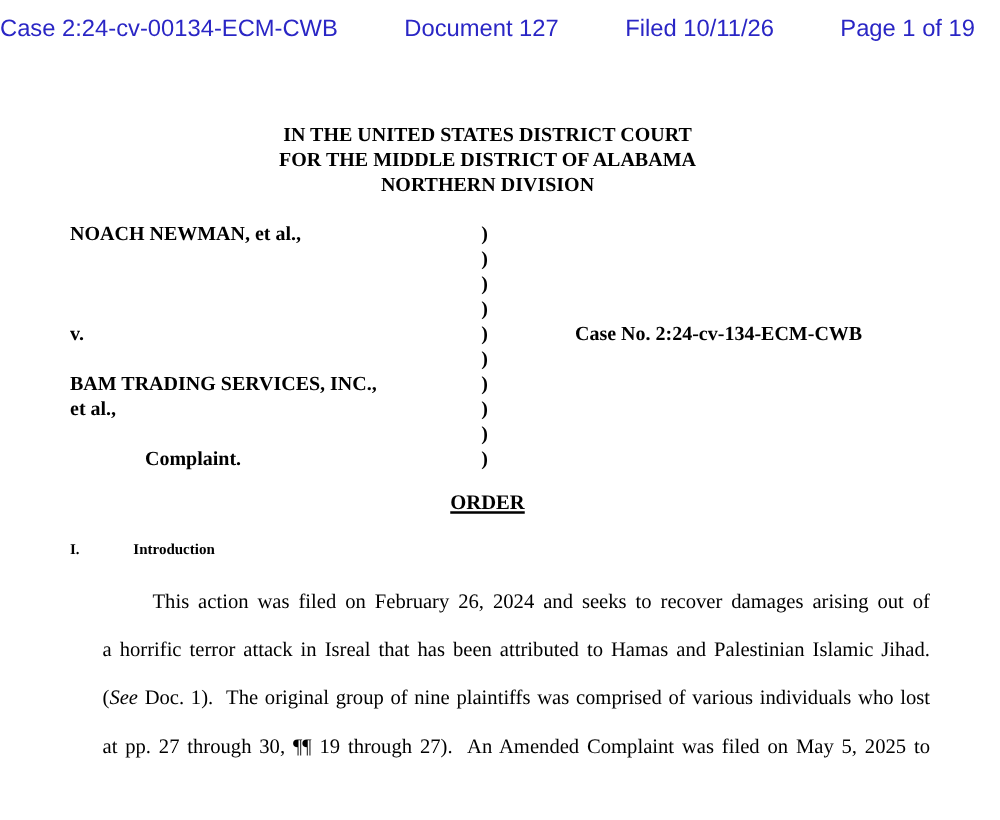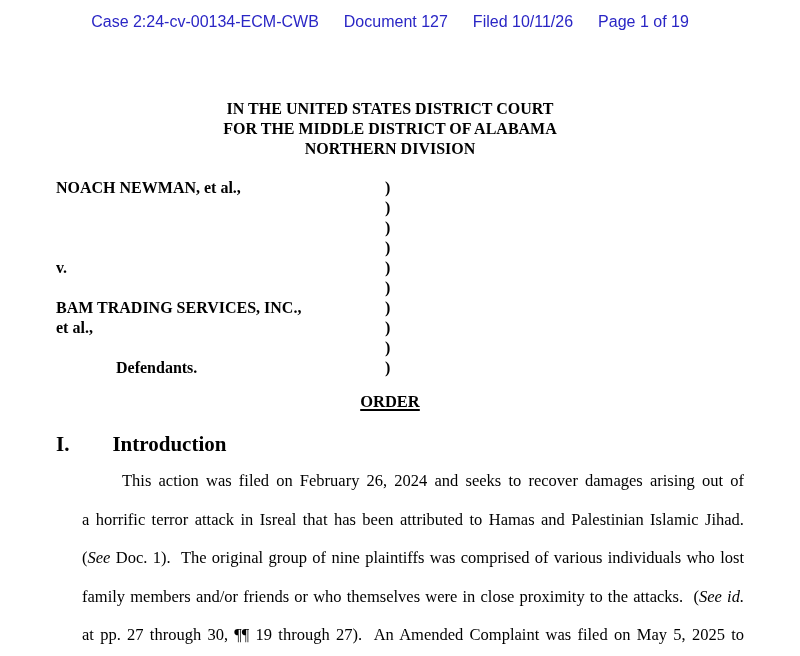--- a/index.html
+++ b/index.html
@@ -2,23 +2,23 @@
 <html><head>
 <meta charset="utf-8">
 <style>
   * { margin: 0; padding: 0; box-sizing: border-box; }
   html, body { width: 800px; height: 656px; background: #ffffff; overflow: hidden; }
   body { position: relative; font-family: "Liberation Serif", serif; color: #000000; }
 
   
   .stamp {
     position: absolute; top: 13px; left: 0; width: 780px;
-    display: flex; justify-content: center; gap: 25px;
+    display: flex; justify-content: space-between; gap: 25px;
     font-family: "Liberation Sans", sans-serif;
-    font-size: 16px; color: #2a26c5; white-space: nowrap;
+    font-size: 19px; color: #2a26c5; white-space: nowrap;
   }
 
   
   .court-title {
     position: absolute; top: 99px; left: 0; width: 780px;
     text-align: center; font-weight: bold; font-size: 16px; line-height: 20px;
   }
 
   
   .caption { position: absolute; top: 178px; left: 56px; width: 688px; font-weight: bold; font-size: 16px; }
@@ -28,21 +28,21 @@
   .cap-case { position: absolute; left: 404px; top: 0; font-weight: bold; white-space: nowrap; }
 
   
   .order-heading {
     position: absolute; top: 392px; left: 0; width: 780px; text-align: center;
     font-weight: bold; font-size: 16.5px;
   }
   .order-heading span { text-decoration: underline; text-decoration-thickness: 1.5px; text-underline-offset: 2px; }
 
   
-  .section-heading { position: absolute; top: 432px; left: 56px; font-weight: bold; font-size: 21px; }
+  .section-heading { position: absolute; top: 432px; left: 56px; font-weight: bold; font-size: 12px; }
   .section-heading .sec-title { margin-left: 43px; }
 
   
   .body-para { position: absolute; top: 462px; left: 56px; width: 688px; font-size: 16.5px; }
   .para-line {
     height: 38.6px; line-height: 38.6px;
     text-align: justify; text-align-last: justify; margin-left: 26px;
   }
   .para-line.indent { padding-left: 40px; }
   .para-line .i { font-style: italic; }
@@ -73,48 +73,48 @@
   </div>
   <div class="cap-row">
     <span class="cap-paren">)</span>
   </div>
   <div class="cap-row">
     <span class="cap-paren">)</span>
   </div>
   <div class="cap-row">
     <span>v.</span>
     <span class="cap-paren">)</span>
+    <span class="cap-case">Case No. 2:24-cv-134-ECM-CWB</span>
   </div>
   <div class="cap-row">
     <span class="cap-paren">)</span>
   </div>
   <div class="cap-row">
     <span>BAM TRADING SERVICES, INC.,</span>
     <span class="cap-paren">)</span>
   </div>
   <div class="cap-row">
     <span>et al.,</span>
     <span class="cap-paren">)</span>
   </div>
   <div class="cap-row">
     <span class="cap-paren">)</span>
   </div>
   <div class="cap-row">
-    <span class="cap-indent">Defendants.</span>
+    <span class="cap-indent">Complaint.</span>
     <span class="cap-paren">)</span>
   </div>
 </div>
 
 <div class="order-heading">
   <span>ORDER</span>
 </div>
 
 <div class="section-heading">
   <span class="sec-numeral">I.</span><span class="sec-title">Introduction</span>
 </div>
 
 <div class="body-para" id="body-para">
     <div class="para-line indent"><span>This action was filed on February 26, 2024 and seeks to recover damages arising out of</span></div>
     <div class="para-line"><span>a horrific terror attack in Isreal that has been attributed to Hamas and Palestinian Islamic Jihad.</span></div>
     <div class="para-line"><span>(</span><span class="i">See</span><span> Doc. 1).&nbsp; The original group of nine plaintiffs was comprised of various individuals who lost</span></div>
-    <div class="para-line"><span>family members and/or friends or who themselves were in close proximity to the attacks.&nbsp; (</span><span class="i">See id.</span></div>
     <div class="para-line"><span>at pp. 27 through 30, ¶¶ 19 through 27).&nbsp; An Amended Complaint was filed on May 5, 2025 to</span></div>
   </div>
 
 </body></html>

